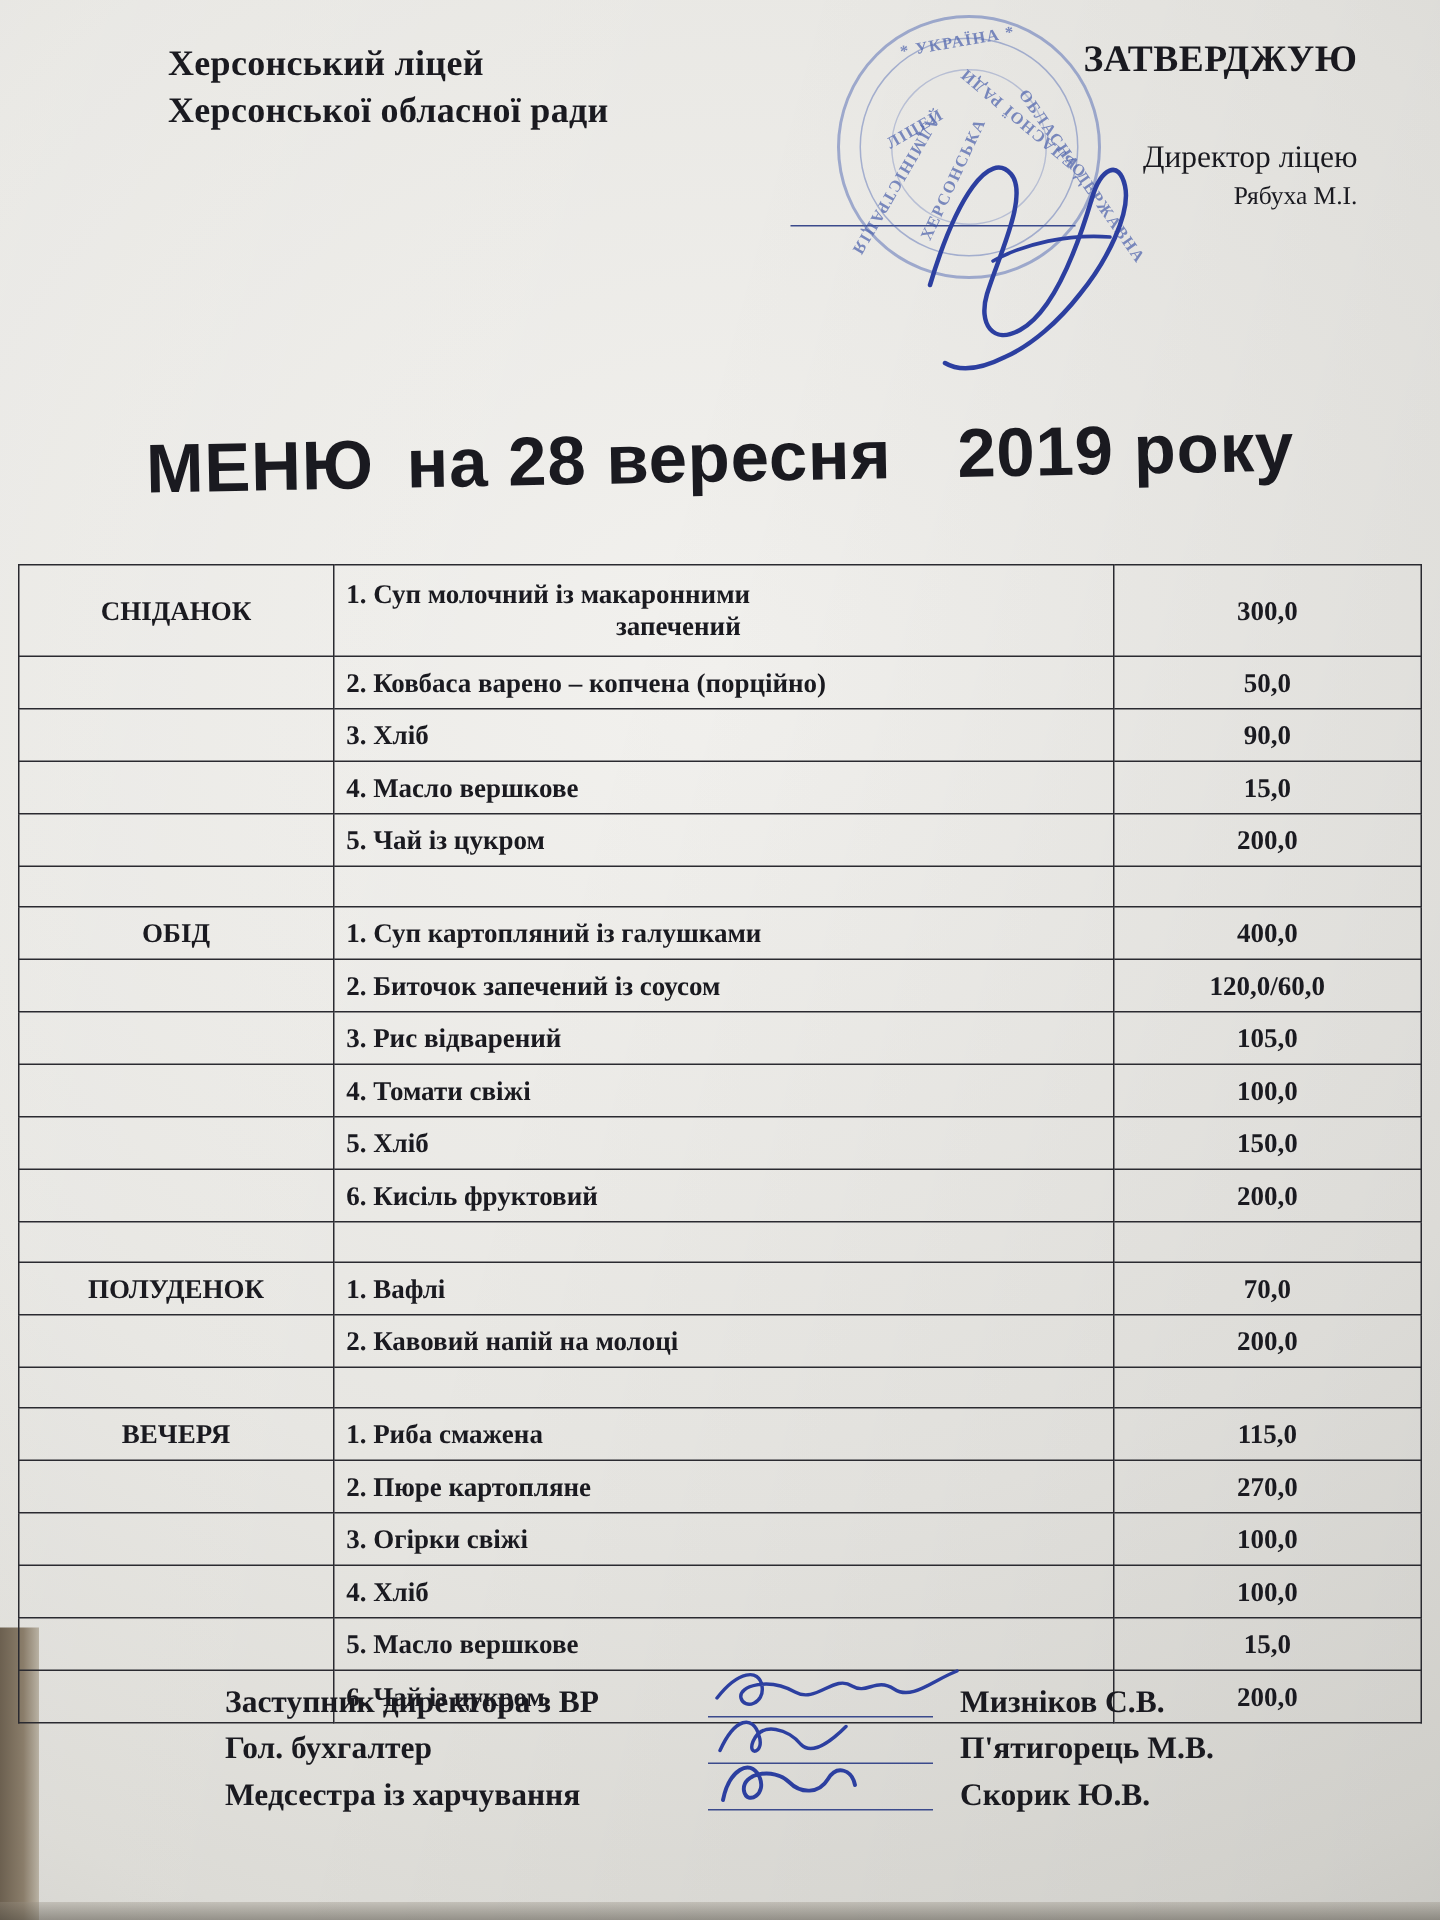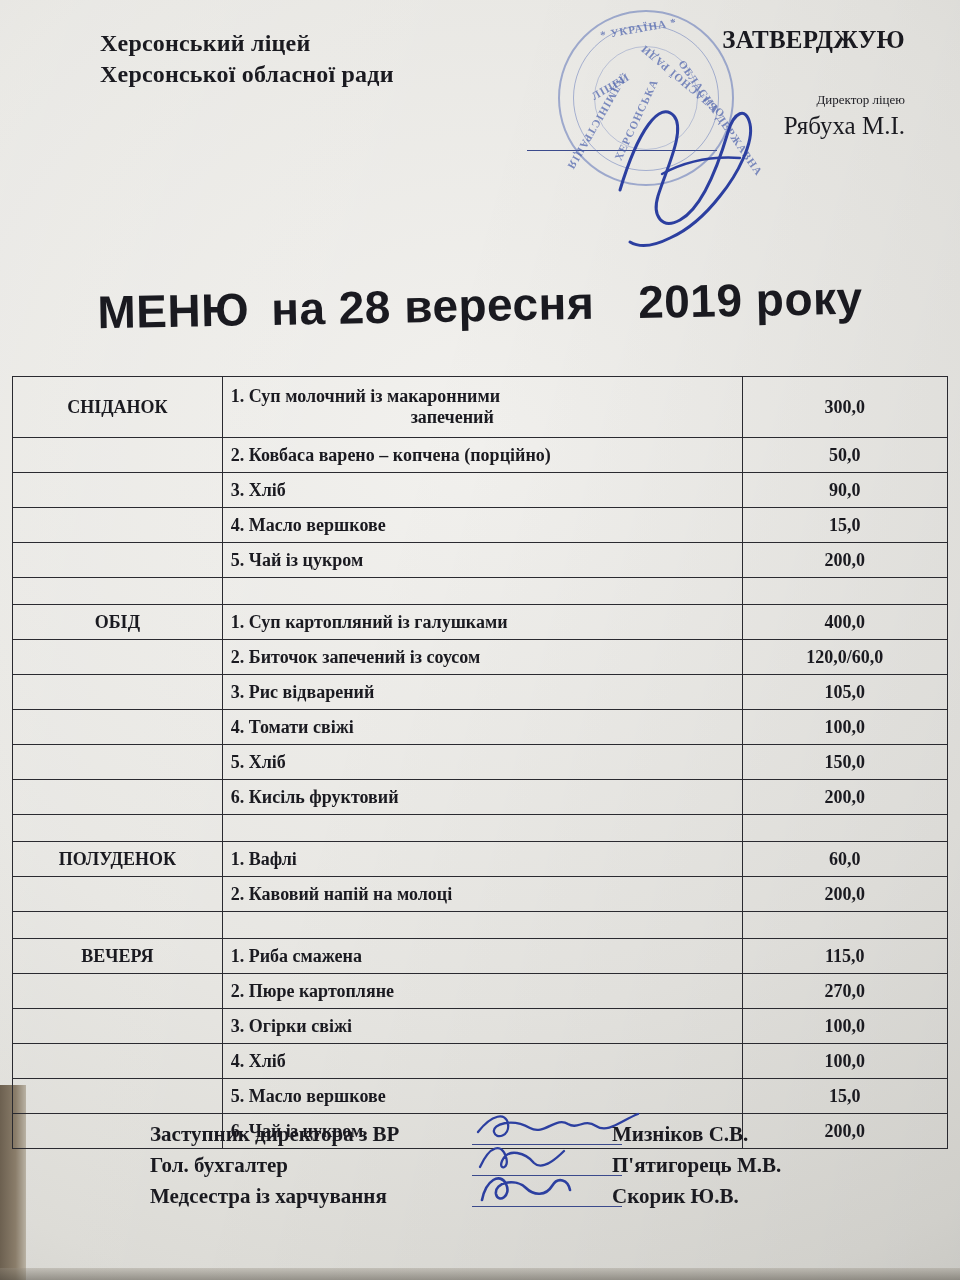--- a/index.html
+++ b/index.html
@@ -28,30 +28,30 @@
     background:linear-gradient(90deg,#6c6050 0%, #8a7d6a 60%, #b9b2a4 100%);
   }
   .edge-bottom{
     position:absolute;left:0;bottom:0;width:960px;height:12px;
     background:linear-gradient(180deg, rgba(150,143,130,0.35), rgba(90,85,75,0.55));
   }
 
   .content{position:relative;z-index:3;}
 
   
-  .hdr{position:absolute;left:100px;top:28px;width:800px;}
+  .hdr{position:absolute;left:112px;top:28px;width:800px;}
   .org{
     font-weight:bold;font-size:24px;line-height:31px;letter-spacing:.2px;
   }
   .approve{
     position:absolute;right:55px;top:26px;text-align:right;
   }
   .approve .big{font-weight:bold;font-size:25px;letter-spacing:.3px;}
-  .approve .line2{font-size:13px;margin-top:38px;margin-left:32px;}
-  .approve .line3{font-size:25px;margin-top:4px;margin-left:44px;}
+  .approve .line2{font-size:21px;margin-top:38px;margin-left:32px;}
+  .approve .line3{font-size:17px;margin-top:4px;margin-left:44px;}
   .sig-rule{
     position:absolute;left:527px;top:150px;width:190px;height:0;
     border-bottom:1.6px solid #3b4a8c;
   }
 
   
   .stamp{
     position:absolute;left:558px;top:10px;width:172px;height:172px;
     border-radius:50%;
     border:2px solid rgba(70,95,175,0.55);
@@ -109,21 +109,21 @@
   tr.gap td{height:22px;border-top:1.4px solid #2a2a30;border-bottom:1.4px solid #2a2a30;}
 
   
   .footer{
     position:absolute;left:150px;top:1122px;width:760px;
     font-size:21px;font-weight:bold;
   }
   .frow{position:relative;height:31px;}
   .fname{position:absolute;left:0;top:0;}
   .fline{position:absolute;left:322px;top:22px;width:150px;border-bottom:1.6px solid #3b4a8c;}
-  .fperson{position:absolute;left:462px;top:0;}
+  .fperson{position:absolute;left:490px;top:0;}
   .fsig{position:absolute;left:322px;top:-14px;width:170px;height:34px;pointer-events:none;}
 </style>
 </head>
 <body>
 
 <div class="sheet"></div>
 <div class="edge-left"></div>
 <div class="edge-bottom"></div>
 
 <div class="content">
@@ -234,21 +234,21 @@
       </tr>
       <tr class="gap">
         <td class="c-meal blank"></td>
         <td class="c-dish"></td>
         <td class="c-qty"></td>
       </tr>
 
       <tr>
         <td class="c-meal">ПОЛУДЕНОК</td>
         <td class="c-dish">1. Вафлі</td>
-        <td class="c-qty">60,0</td>
+        <td class="c-qty">70,0</td>
       </tr>
       <tr>
         <td class="c-meal blank"></td>
         <td class="c-dish">2. Кавовий напій  на молоці</td>
         <td class="c-qty">200,0</td>
       </tr>
       <tr class="gap">
         <td class="c-meal blank"></td>
         <td class="c-dish"></td>
         <td class="c-qty"></td>

